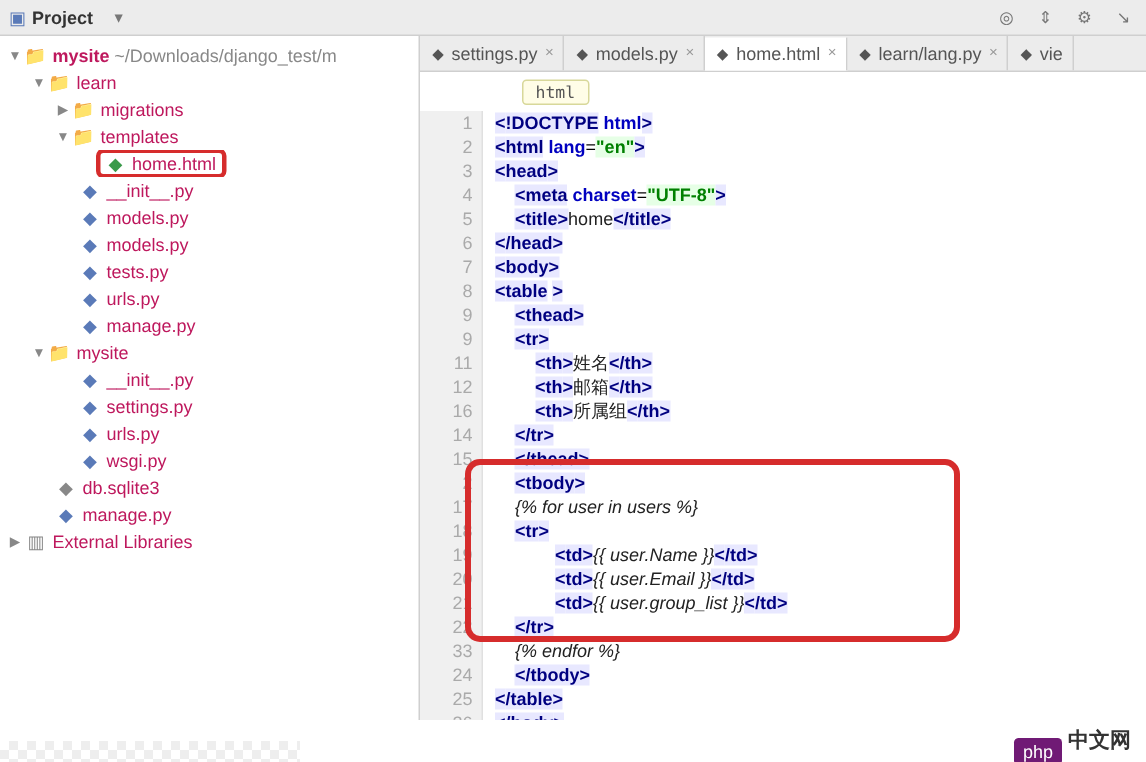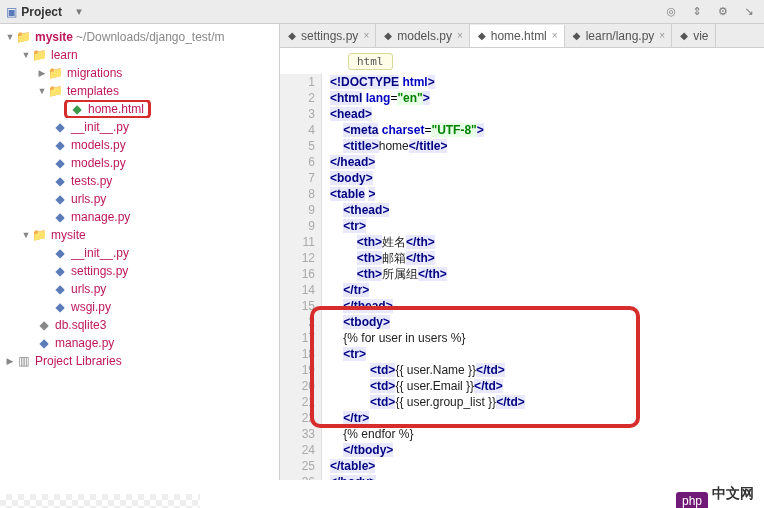--- a/index.html
+++ b/index.html
@@ -43,21 +43,21 @@
 
 
 .code-wrap { flex:1; display:flex; overflow:hidden; position:relative; }
 .gutter { width:42px; background:#f0f0f0; border-right:1px solid #e0e0e0; text-align:right; padding:0 6px; color:#aaa; font-family:Menlo,monospace; font-size:11px; line-height:16px; position:relative; }
 .code { flex:1; font-family:Menlo,Consolas,monospace; font-size:11px; line-height:16px; white-space:pre; padding-left:8px; position:relative; }
 .code .line { height:16px; }
 .tok-tag { color:#000080; font-weight:bold; background:#e8e8ff; }
 .tok-attr { color:#0000c0; font-weight:bold; }
 .tok-str { color:#008000; font-weight:bold; background:#e6ffe6; }
 .tok-text { color:#222; }
-.tok-tmpl { color:#222; }
+.tok-tmpl { color:#222;font-style:italic; }
 
 
 .code-redbox { position:absolute; border:4px solid #d62c2c; border-radius:10px; left:310px; top:306px; width:330px; height:122px; pointer-events:none; z-index:5; }
 
 
 .footer { position:absolute; bottom:0; right:10px; height:28px; display:flex; align-items:center; gap:4px; }
 .php-logo { background:#701a75; color:#fff; font-weight:normal; font-size:12px; padding:2px 6px; border-radius:3px;margin-top:14px; }
 .cn { font-size:14px; color:#333; font-weight:bold; }
 .checker { position:absolute; left:0; bottom:0; width:200px; height:14px;
   background:linear-gradient(45deg,#eee 25%,transparent 25%,transparent 75%,#eee 75%),
@@ -158,21 +158,21 @@
         <span class="icon dbfile">◆</span>
         <span class="label">db.sqlite3</span>
       </div>
       <div class="row" style="padding-left:36px;">
         <span class="icon pyfile">◆</span>
         <span class="label">manage.py</span>
       </div>
       <div class="row" style="padding-left:4px;">
         <span class="arrow">▶</span>
         <span class="icon" style="color:#888;">▥</span>
-        <span class="label">Project Libraries</span>
+        <span class="label">External Libraries</span>
       </div>
     </div>
   </div>
 
   <div class="editor-area">
     <div class="tabs">
       <div class="tab">
         <span class="icon pyfile">◆</span>
         <span>settings.py</span>
         <span class="close">×</span>

